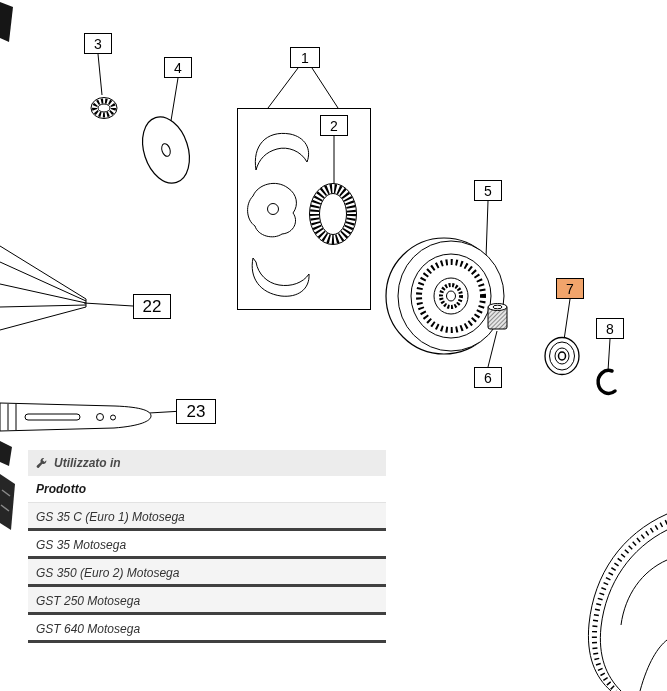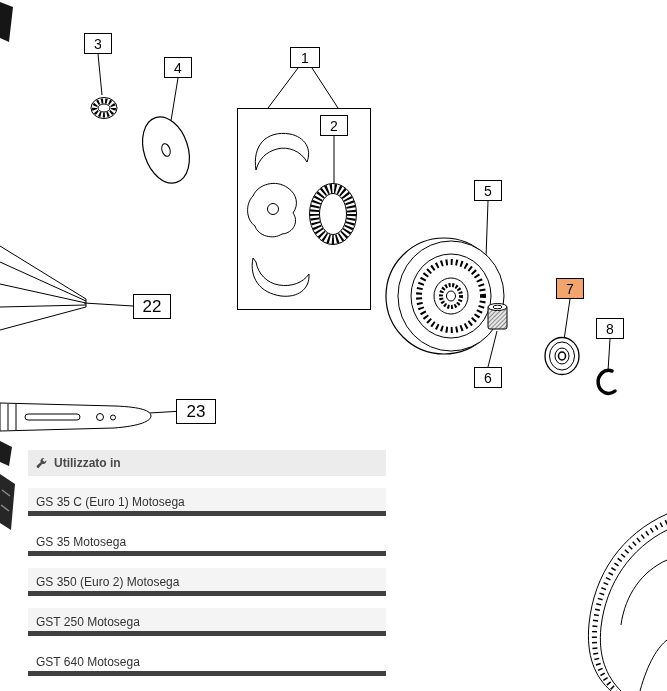--- a/index.html
+++ b/index.html
@@ -13,36 +13,36 @@
     position:absolute; box-sizing:border-box;
     border:1px solid #000; background:#fff; color:#000;
     font-size:14px; line-height:1;
     display:flex; align-items:center; justify-content:center;
     cursor:pointer; user-select:none;
   }
   .callout.big { font-size:17px; }
 
   .usage-table {
     position:absolute; left:28px; top:450px; width:358px;
-    font-size:12px; color:#333; box-sizing:border-box;
+    font-size:12px; color:#333; box-sizing:border-box;font-style:italic;
   }
   .usage-header {
     height:26px; background:#ececec; color:#4a4a4a; font-weight:bold;
     display:flex; align-items:center; gap:7px; padding:0 8px;
     box-sizing:border-box;
   }
   .usage-colhead {
     height:27px; line-height:27px; padding:0 8px; font-weight:bold;
     color:#1a1a1a; background:#fff; border-bottom:1px solid #e2e2e2;
     box-sizing:border-box;
   }
   .usage-row {
     height:28px; line-height:28px; padding:0 8px; background:#fff;
-    border-bottom:5px solid #404040; box-sizing:border-box;
-    white-space:nowrap; overflow:hidden; cursor:pointer;margin-top:12px;
+    border-bottom:3px solid #404040; box-sizing:border-box;
+    white-space:nowrap; overflow:hidden; cursor:pointer;
   }
   .usage-row.alt { background:#f4f4f4; }
 </style>
 </head>
 <body>
 
 <div id="canvas">
 
   <svg id="diagram-svg" width="667" height="691" viewBox="0 0 667 691">
     <defs>
@@ -161,20 +161,21 @@
 
   <div class="usage-table">
     <div class="usage-header">
       <span style="display:inline-flex;">
         <svg width="11" height="12" viewBox="0 0 12 12">
           <path d="M11.2 3.1 A3.2 3.2 0 0 1 6.9 6.9 L3.3 10.9 A1.5 1.5 0 0 1 1.1 8.8 L5.1 5.1 A3.2 3.2 0 0 1 8.9 0.8 L7 2.7 L9.3 5 Z" fill="#4a4a4a"></path>
         </svg>
       </span>
       <span>Utilizzato in</span>
     </div>
+    <div class="usage-colhead">Prodotto</div>
     <div>
         <div class="usage-row alt">GS 35 C (Euro 1) Motosega</div>
         <div class="usage-row">GS 35 Motosega</div>
         <div class="usage-row alt">GS 350 (Euro 2) Motosega</div>
         <div class="usage-row alt">GST 250 Motosega</div>
         <div class="usage-row">GST 640 Motosega</div>
       </div>
   </div>
 
 </div>

